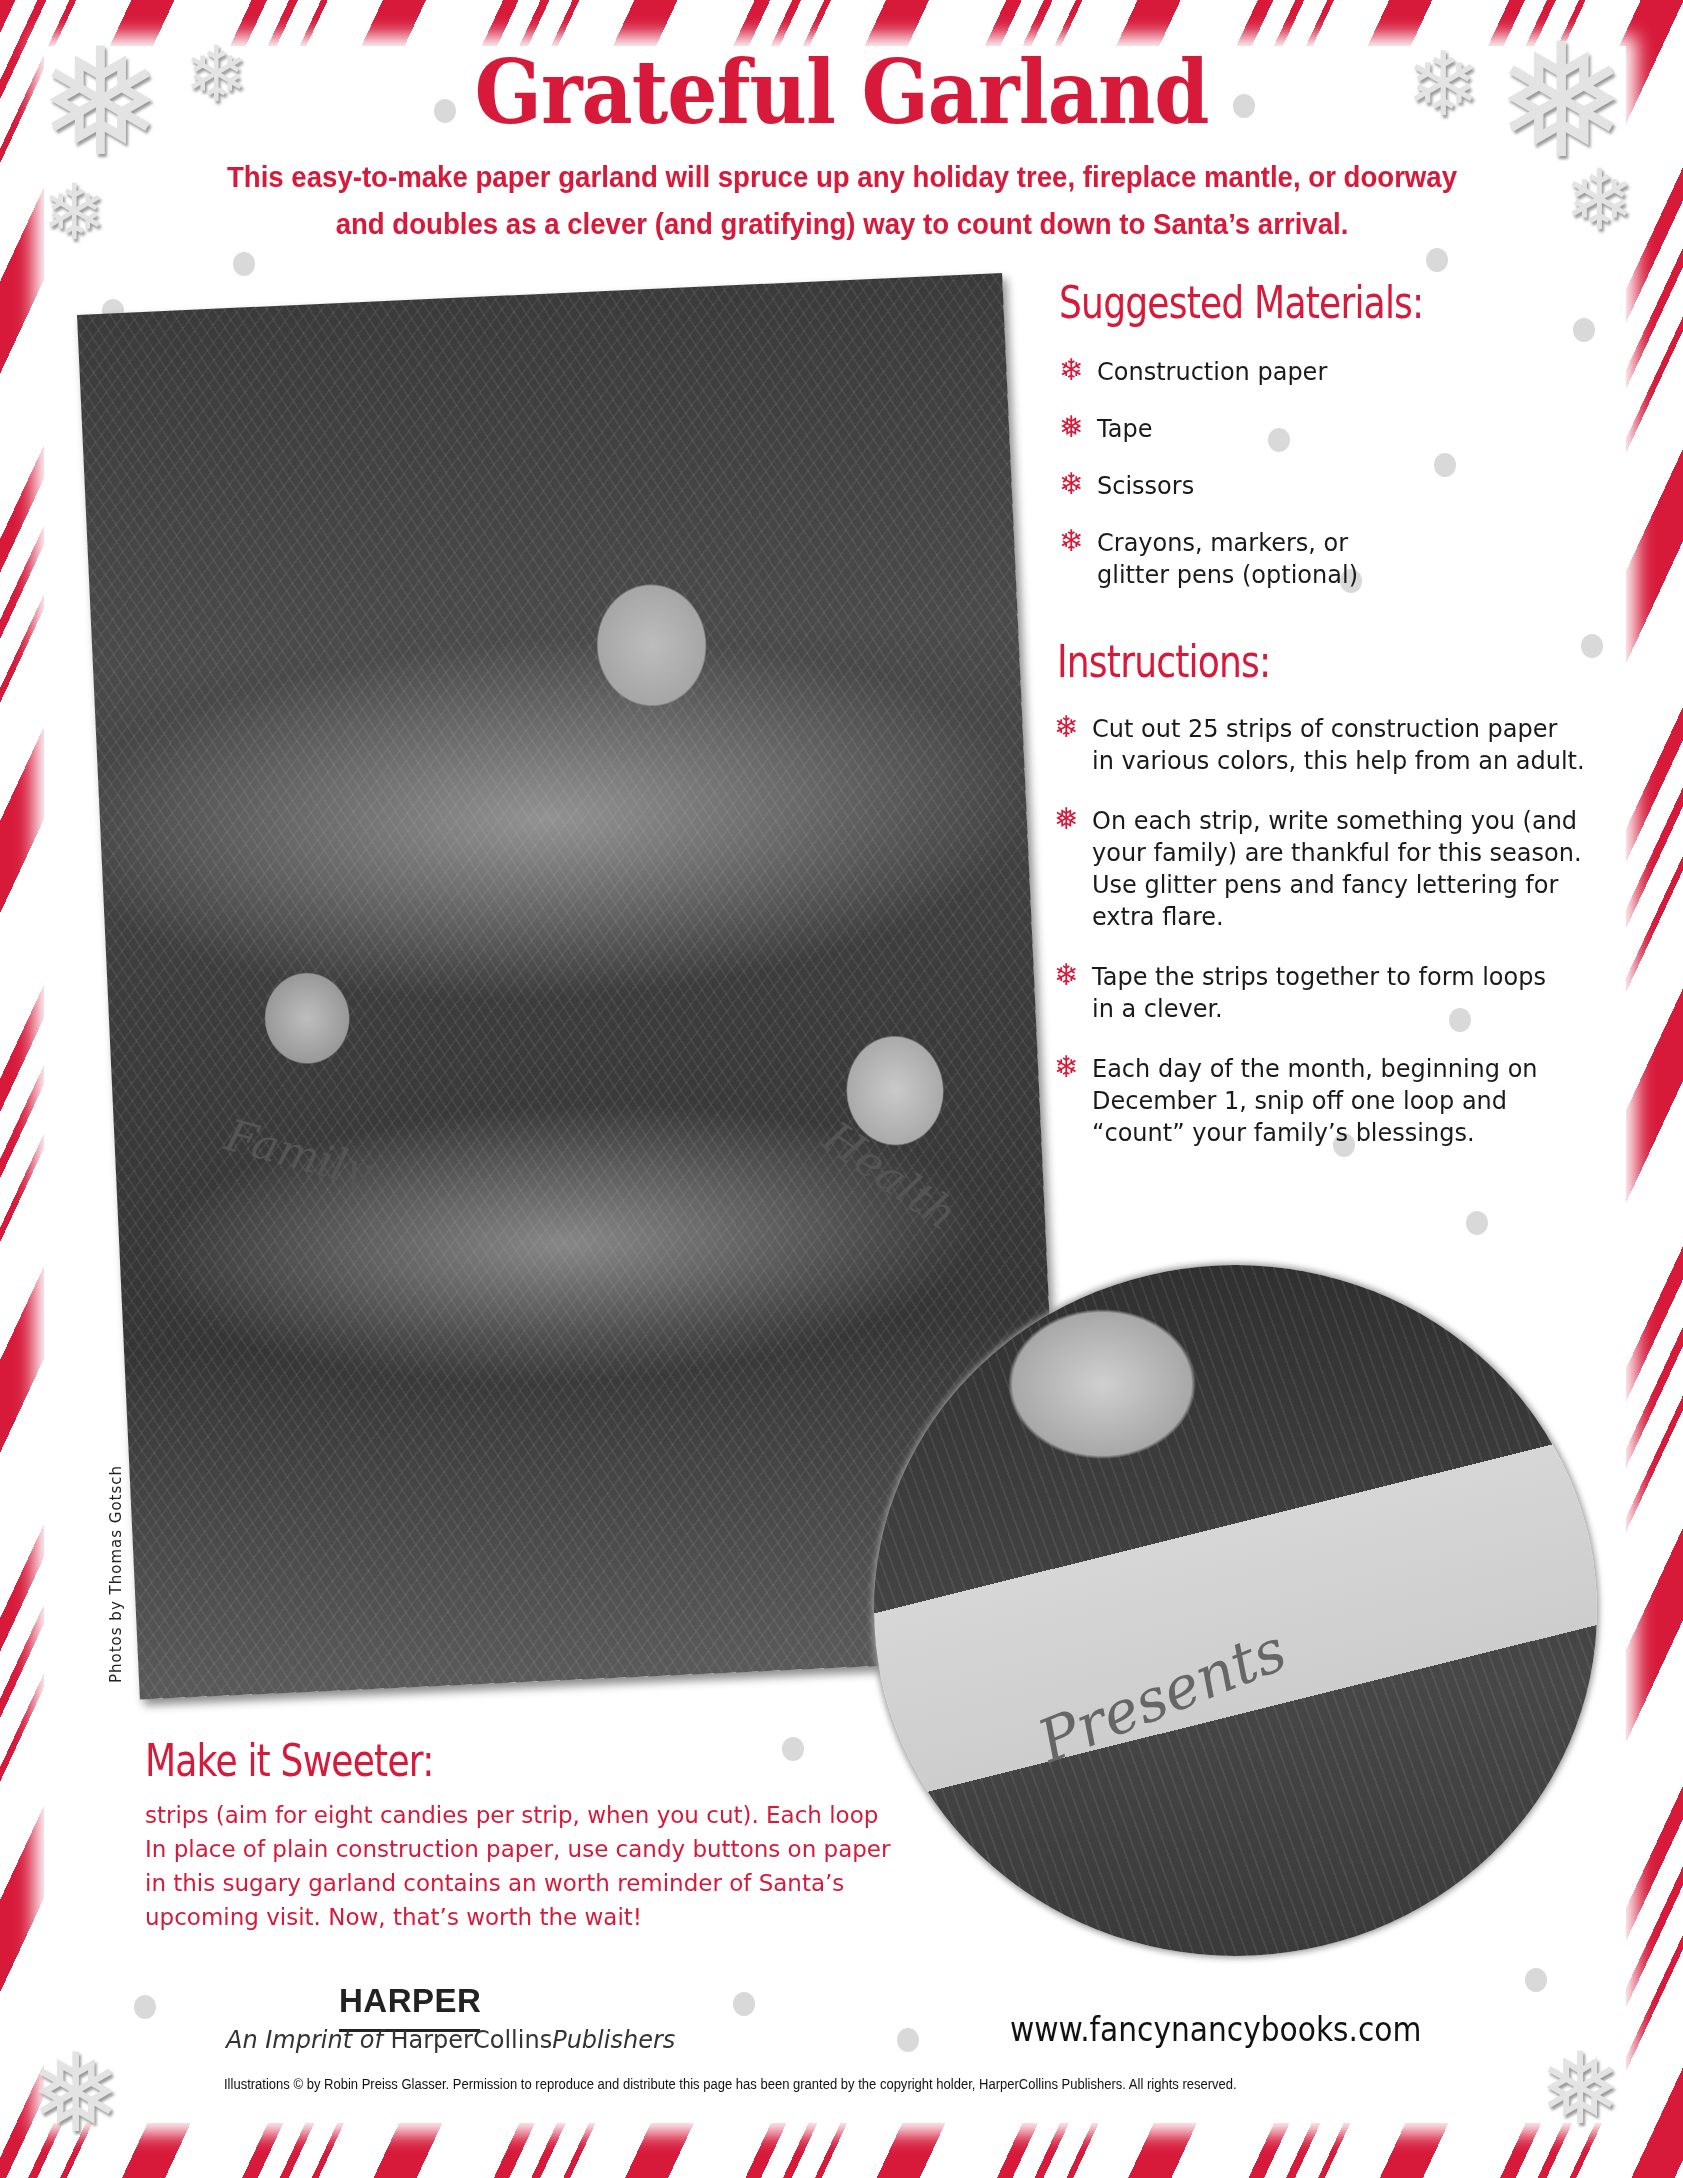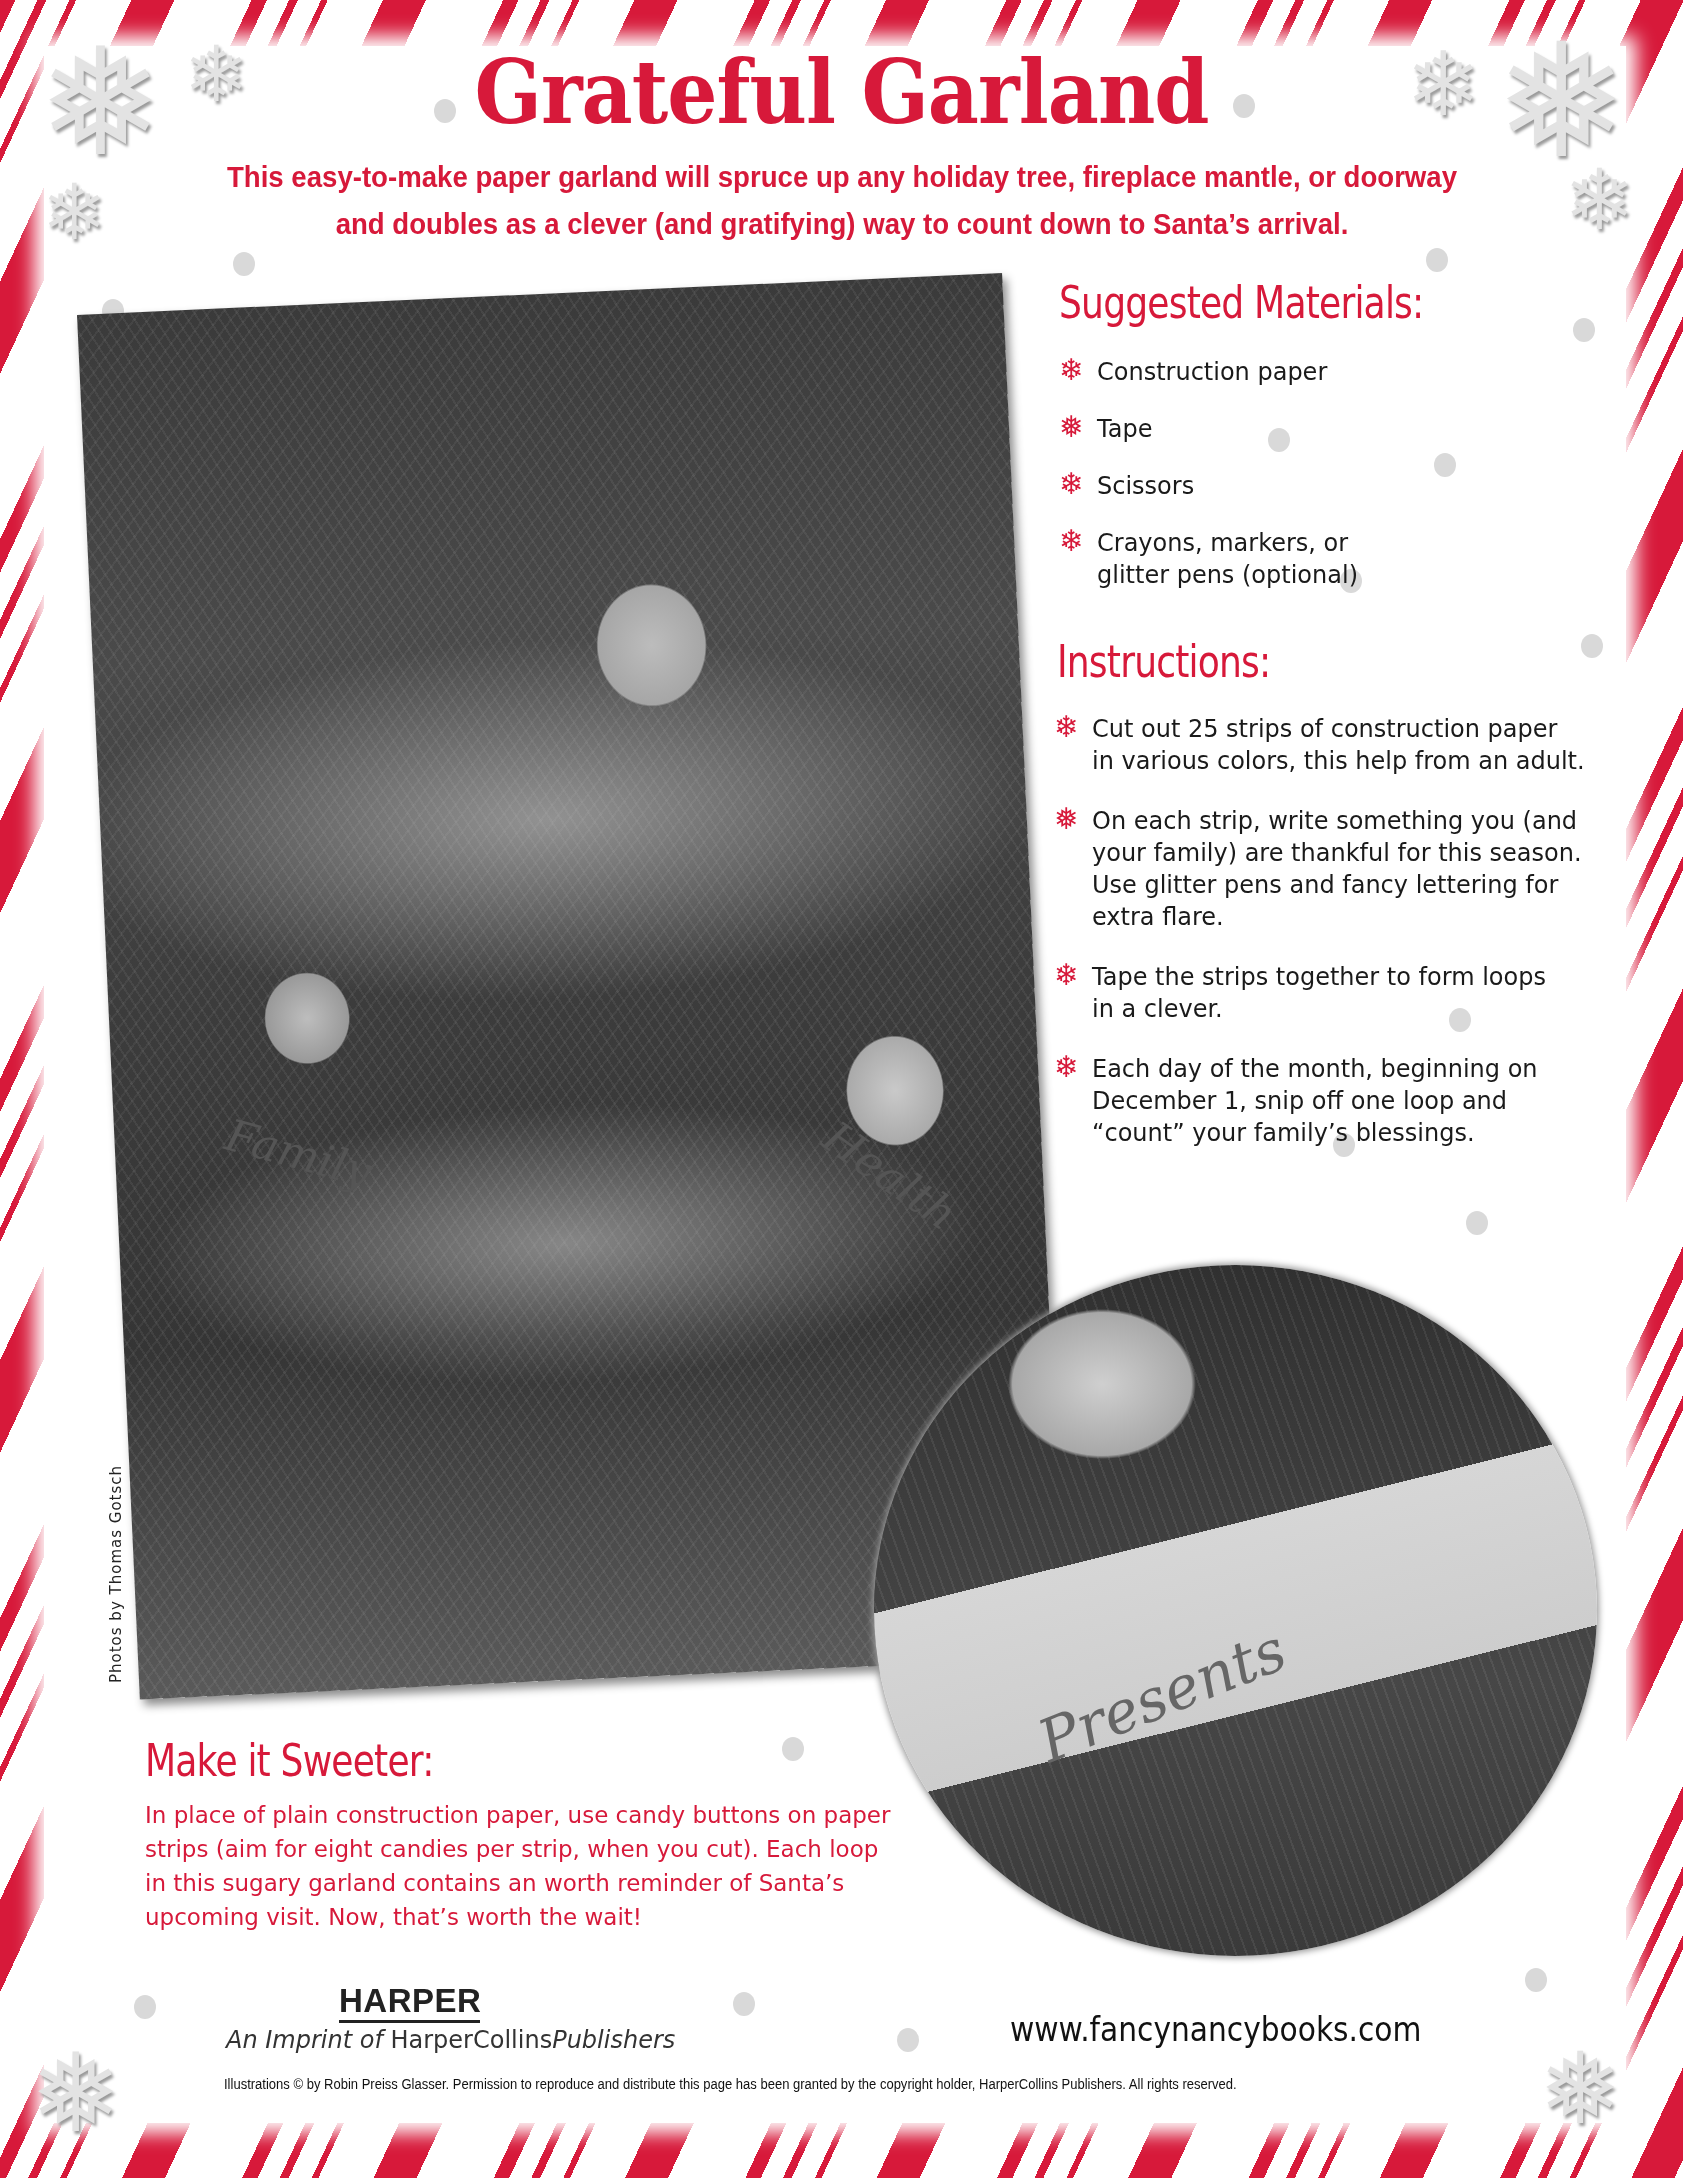--- a/index.html
+++ b/index.html
@@ -100,21 +100,21 @@
   .materials li { margin-bottom: 25px; }
   .instructions li { margin-bottom: 28px; }
   .sweeter-body {
     position: absolute; left: 145px; top: 1798px; width: 772px;
     font-family: "DejaVu Sans", sans-serif; font-size: 23px; line-height: 34px;
     color: #d7193a;
   }
   .harper {
     position: absolute; left: 339px; top: 1982px; width: 141px; text-align: center;
     font-family: "Liberation Sans", sans-serif; font-weight: bold; font-size: 33px;
-    color: #222; letter-spacing: 0.5px; border-bottom: 3px solid #222; padding-bottom: 0px; line-height: 38px;
+    color: #222; letter-spacing: 0.5px; border-bottom: 3px solid #222; padding-bottom: 9px; line-height: 38px;
   }
   .imprint {
     position: absolute; left: 226px; top: 2026px;
     font-family: "DejaVu Sans", sans-serif; font-size: 24px; color: #333;
   }
   .imprint i { font-style: italic; }
   .url {
     position: absolute; left: 1010px; top: 2010px;
     font-family: "DejaVu Sans", sans-serif; font-size: 33px; color: #111;
     letter-spacing: 0px; transform: scaleX(0.9); transform-origin: left;
@@ -187,22 +187,22 @@
 <h2 class="heading" style="left:1057px;top:636px;margin:0;">Instructions:</h2>
 <ul class="list instructions" style="left:1054px;top:713px;width:554px;">
   <li><span class="bullet">❄</span><span>Cut out 25 strips of construction paper</span><br><span>in various colors, this help from an adult.</span></li>
   <li><span class="bullet">❅</span><span>On each strip, write something you (and</span><br><span>your family) are thankful for this season.</span><br><span>Use glitter pens and fancy lettering for</span><br><span>extra flare.</span></li>
   <li><span class="bullet">❄</span><span>Tape the strips together to form loops</span><br><span>in a clever.</span></li>
   <li><span class="bullet">❄</span><span>Each day of the month, beginning on</span><br><span>December 1, snip off one loop and</span><br><span>“count” your family’s blessings.</span></li>
 </ul>
 
 <h2 class="heading" style="left:145px;top:1735px;margin:0;">Make it Sweeter:</h2>
 <div class="sweeter-body">
+  <div>strips (aim for eight candies per strip, when you cut). Each loop</div>
   <div>In place of plain construction paper, use candy buttons on paper</div>
-  <div>strips (aim for eight candies per strip, when you cut). Each loop</div>
   <div>in this sugary garland contains an worth reminder of Santa’s</div>
   <div>upcoming visit. Now, that’s worth the wait!</div>
 </div>
 
 <div class="harper">HARPER</div>
 <div class="imprint"><i>An Imprint of </i><span>HarperCollins</span><i>Publishers</i></div>
 <a class="url">www.fancynancybooks.com</a>
 <div class="copyright">Illustrations © by Robin Preiss Glasser. Permission to reproduce and distribute this page has been granted by the copyright holder, HarperCollins Publishers. All rights reserved.</div>
 
 

